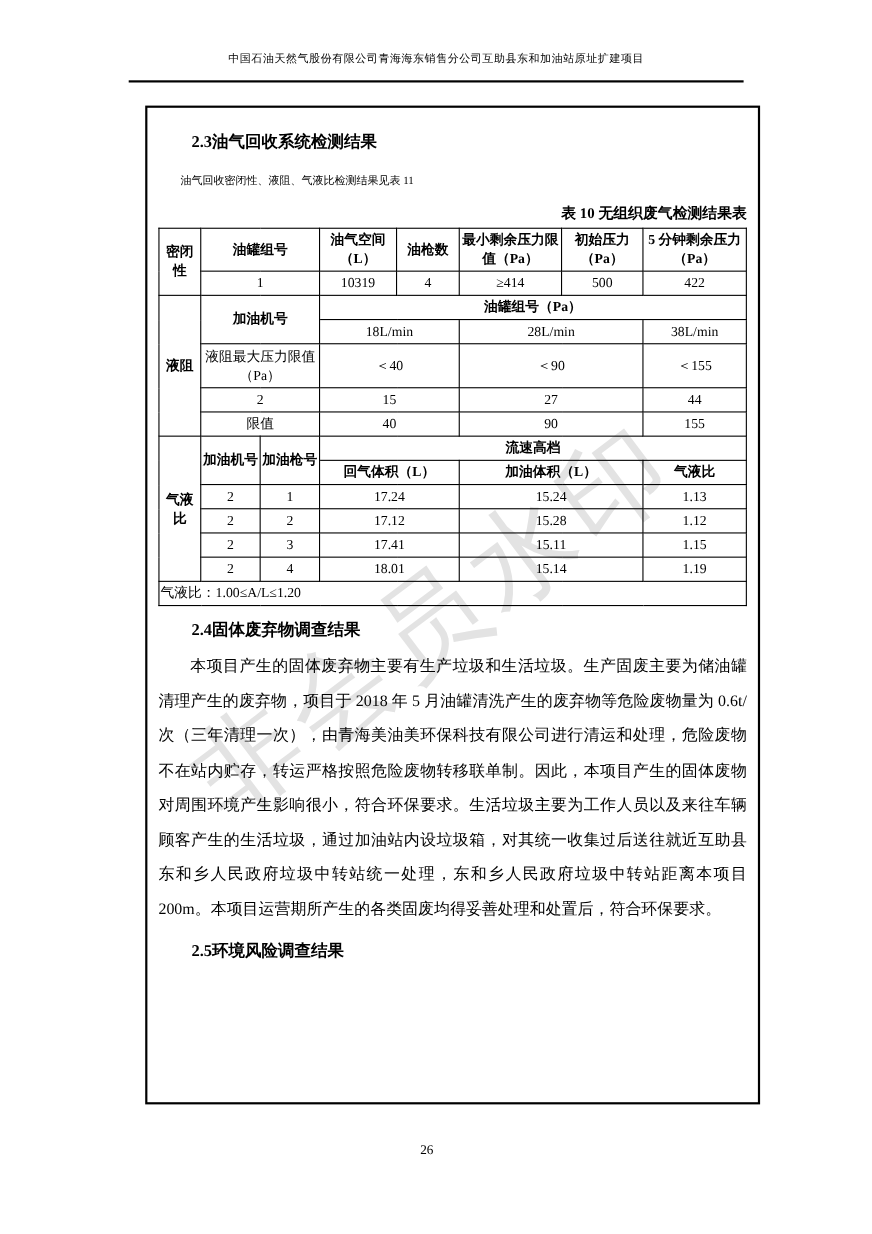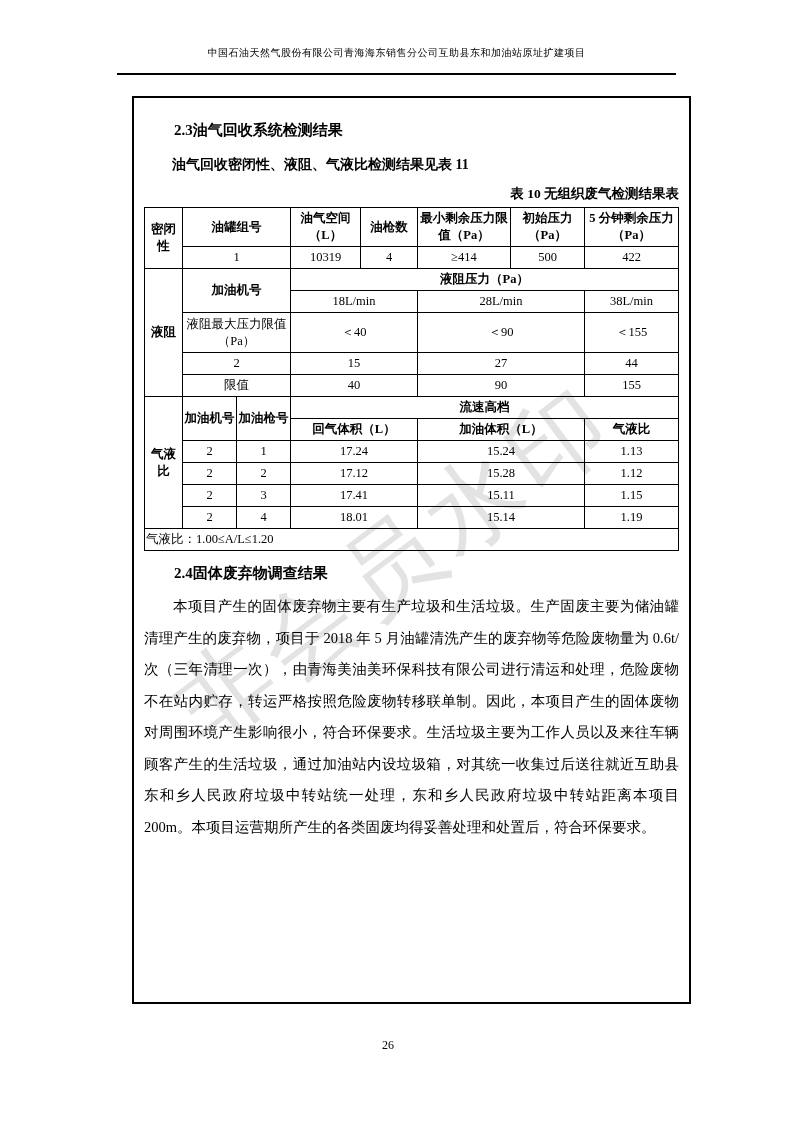--- a/index.html
+++ b/index.html
@@ -46,25 +46,24 @@
     margin-left: 15px;
   }
   .sec-heading {
     font-size: 15px;
     font-weight: bold;
     text-indent: 2em;
     margin-top: 10px;
     line-height: 24px;
   }
   .intro-line {
-    font-size: 14px;
+    font-size: 10px;
     text-indent: 2em;
     margin-top: 10px;
     line-height: 26px;
-    font-weight: bold;
   }
   .table-caption {
     text-align: right;
     font-weight: bold;
     font-size: 13.5px;
     margin-top: 6px;
     line-height: 20px;
   }
   table.det {
     width: 100%;
@@ -140,21 +139,21 @@
       <td>10319</td>
       <td>4</td>
       <td>≥414</td>
       <td>500</td>
       <td>422</td>
     </tr>
 
     <tr>
       <td rowspan="5" class="sec-label">液阻</td>
       <td colspan="2" rowspan="2" class="hdr">加油机号</td>
-      <td colspan="5" class="hdr">液阻压力（Pa）</td>
+      <td colspan="5" class="hdr">油罐组号（Pa）</td>
     </tr>
     <tr>
       <td colspan="2">18L/min</td>
       <td colspan="2">28L/min</td>
       <td>38L/min</td>
     </tr>
     <tr>
       <td colspan="2">液阻最大压力限值（Pa）</td>
       <td colspan="2" class="tall">＜40</td>
       <td colspan="2" class="tall">＜90</td>
@@ -215,16 +214,17 @@
     <tr>
       <td colspan="8" class="footer-cell">气液比：1.00≤A/L≤1.20</td>
     </tr>
   </tbody>
     </table>
 
 
   <div class="sec-heading">2.4固体废弃物调查结果</div>
   <div class="para">本项目产生的固体废弃物主要有生产垃圾和生活垃圾。生产固废主要为储油罐清理产生的废弃物，项目于 2018 年 5 月油罐清洗产生的废弃物等危险废物量为 0.6t/次（三年清理一次），由青海美油美环保科技有限公司进行清运和处理，危险废物不在站内贮存，转运严格按照危险废物转移联单制。因此，本项目产生的固体废物对周围环境产生影响很小，符合环保要求。生活垃圾主要为工作人员以及来往车辆顾客产生的生活垃圾，通过加油站内设垃圾箱，对其统一收集过后送往就近互助县东和乡人民政府垃圾中转站统一处理，东和乡人民政府垃圾中转站距离本项目 200m。本项目运营期所产生的各类固废均得妥善处理和处置后，符合环保要求。</div>
 
+  <div class="sec-heading">2.5环境风险调查结果</div>
 
 </div>
 
 <div class="page-number">26</div>
 
 </body></html>

